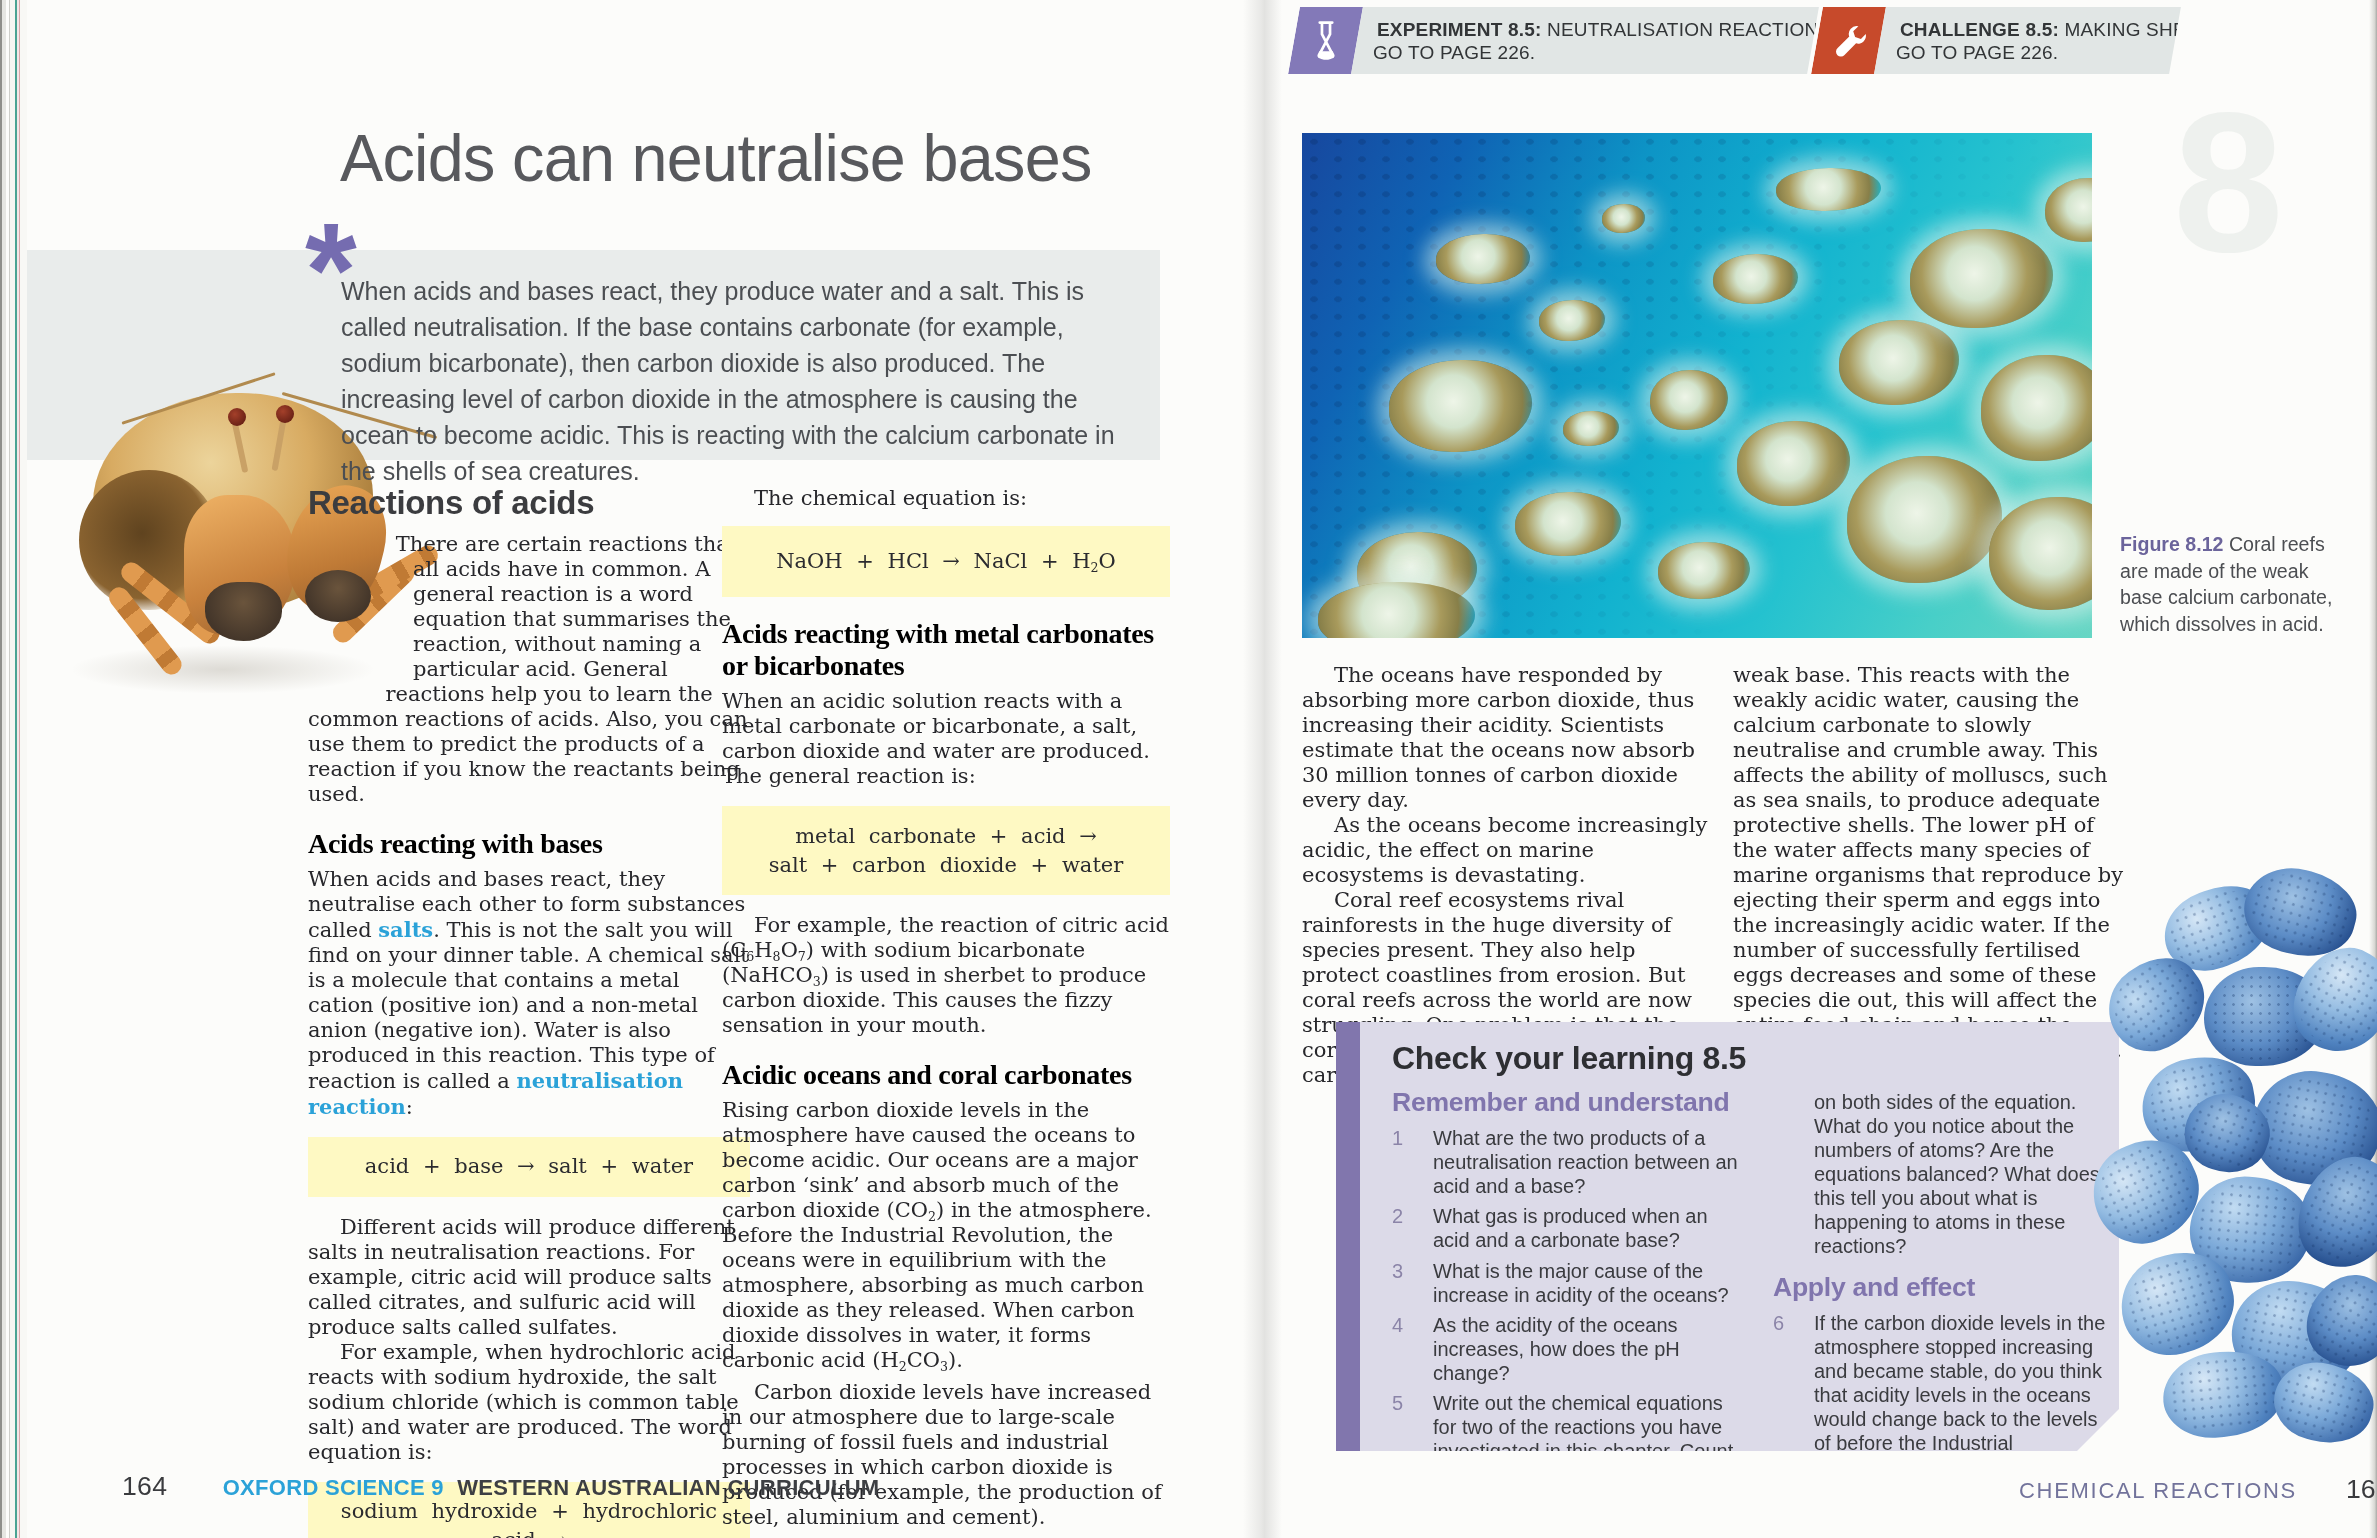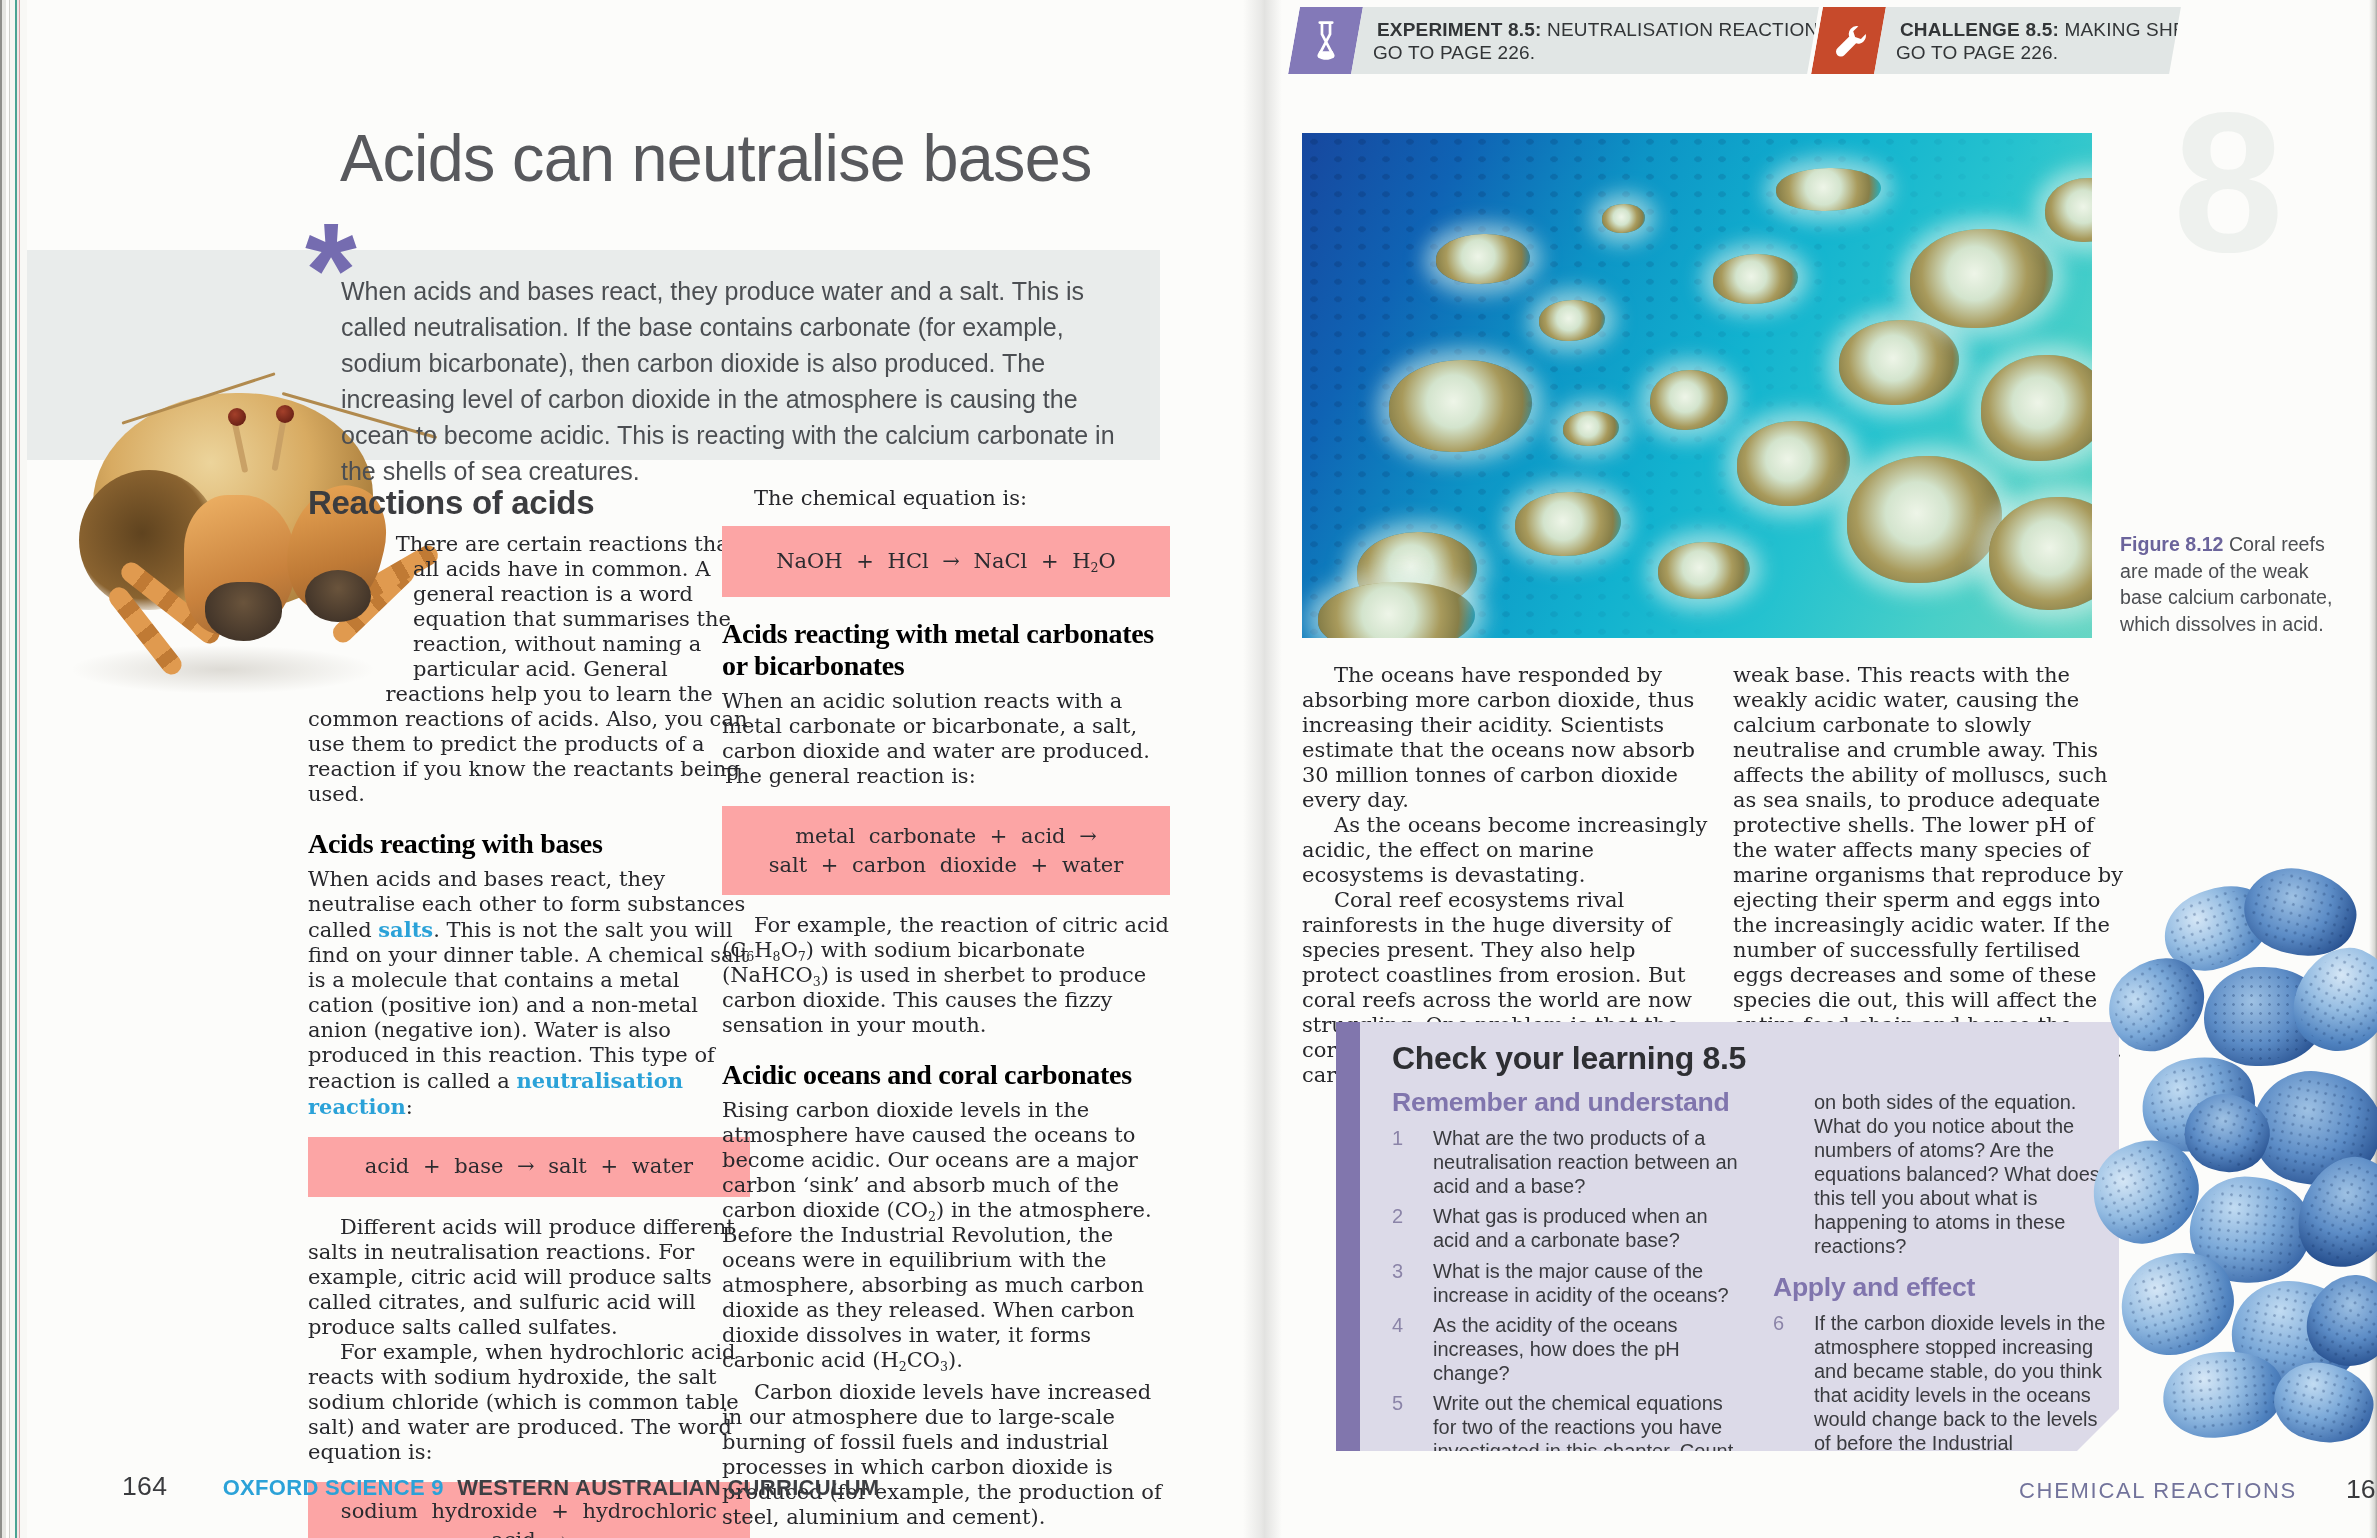--- a/index.html
+++ b/index.html
@@ -26,21 +26,21 @@
   .col1{left:308px;top:486px;width:442px;}
   .col2{left:722px;top:486px;width:448px;}
   .section-head{font-family:"Liberation Sans",sans-serif;font-size:33px;font-weight:700;color:#3b3c3f;
     margin:0 0 11.2px 0;line-height:1.05;letter-spacing:-0.3px;}
   .blue-head{font-family:Liberation Serif, serif;font-size:28px;font-weight:700;color:#000000;
     margin:21px 0 7px 0;line-height:32px;letter-spacing:-0.3px;}
   .col p{margin:0;}
   .ind{text-indent:32px;}
   .mt{margin-top:5.6px;}
   .link{color:#2ba2d8;font-weight:700;}
-  .eqbox{background:#fca5a5;margin-top:17px;padding:15.4px 5.6px;text-align:center;word-spacing:7px;color:#2b2b2f;}
+  .eqbox{background:#fef9c3;margin-top:17px;padding:15.4px 5.6px;text-align:center;word-spacing:7px;color:#2b2b2f;}
   .eqbox div{line-height:29px;}
   .crab-wrap{float:left;width:105px;height:175px;
     shape-outside:polygon(0 0,70px 0,105px 49px,105px 126px,49px 175px,0 175px);}
   
   .footer-left{position:absolute;left:122px;top:1471px;font-size:22px;letter-spacing:0.3px;white-space:nowrap;}
   .pg-num{font-size:26.6px;color:#3a3b3e;margin-right:49px;text-align:right;}
   .series-blue{color:#2ba2d8;font-weight:700;}
   .series-rest{color:#3d3f43;font-weight:700;margin-left:7px;}
   
   .crab{position:absolute;left:26.6px;top:264px;width:392px;height:455px;}

